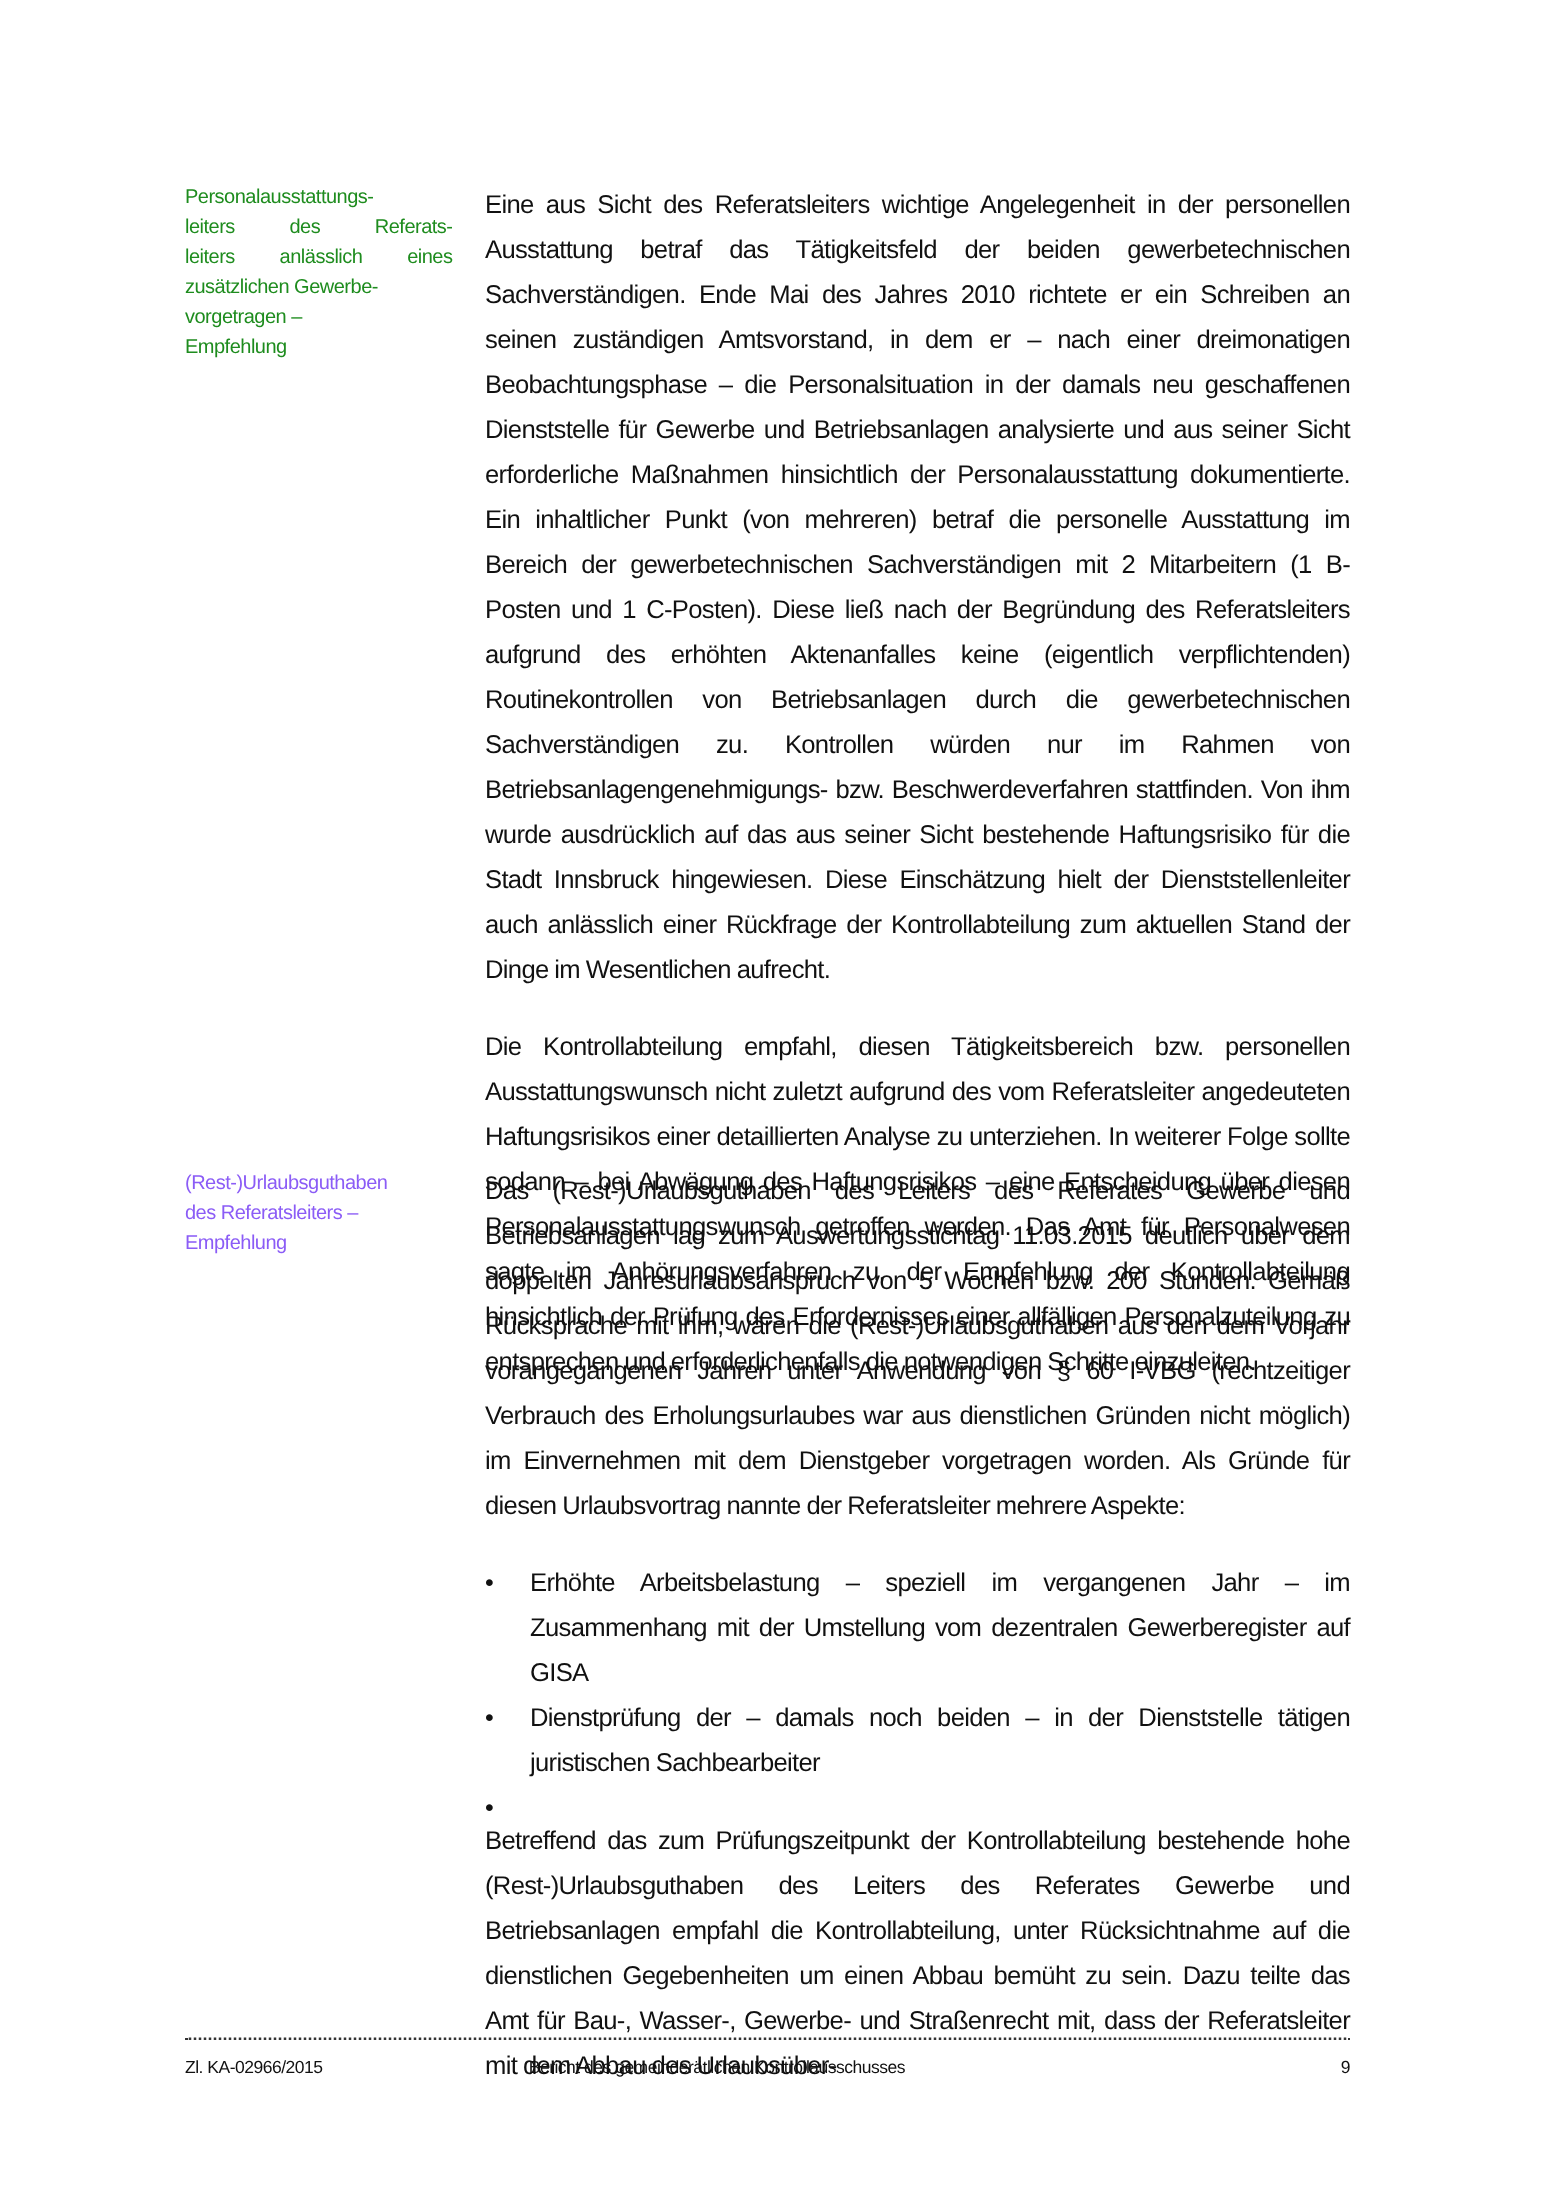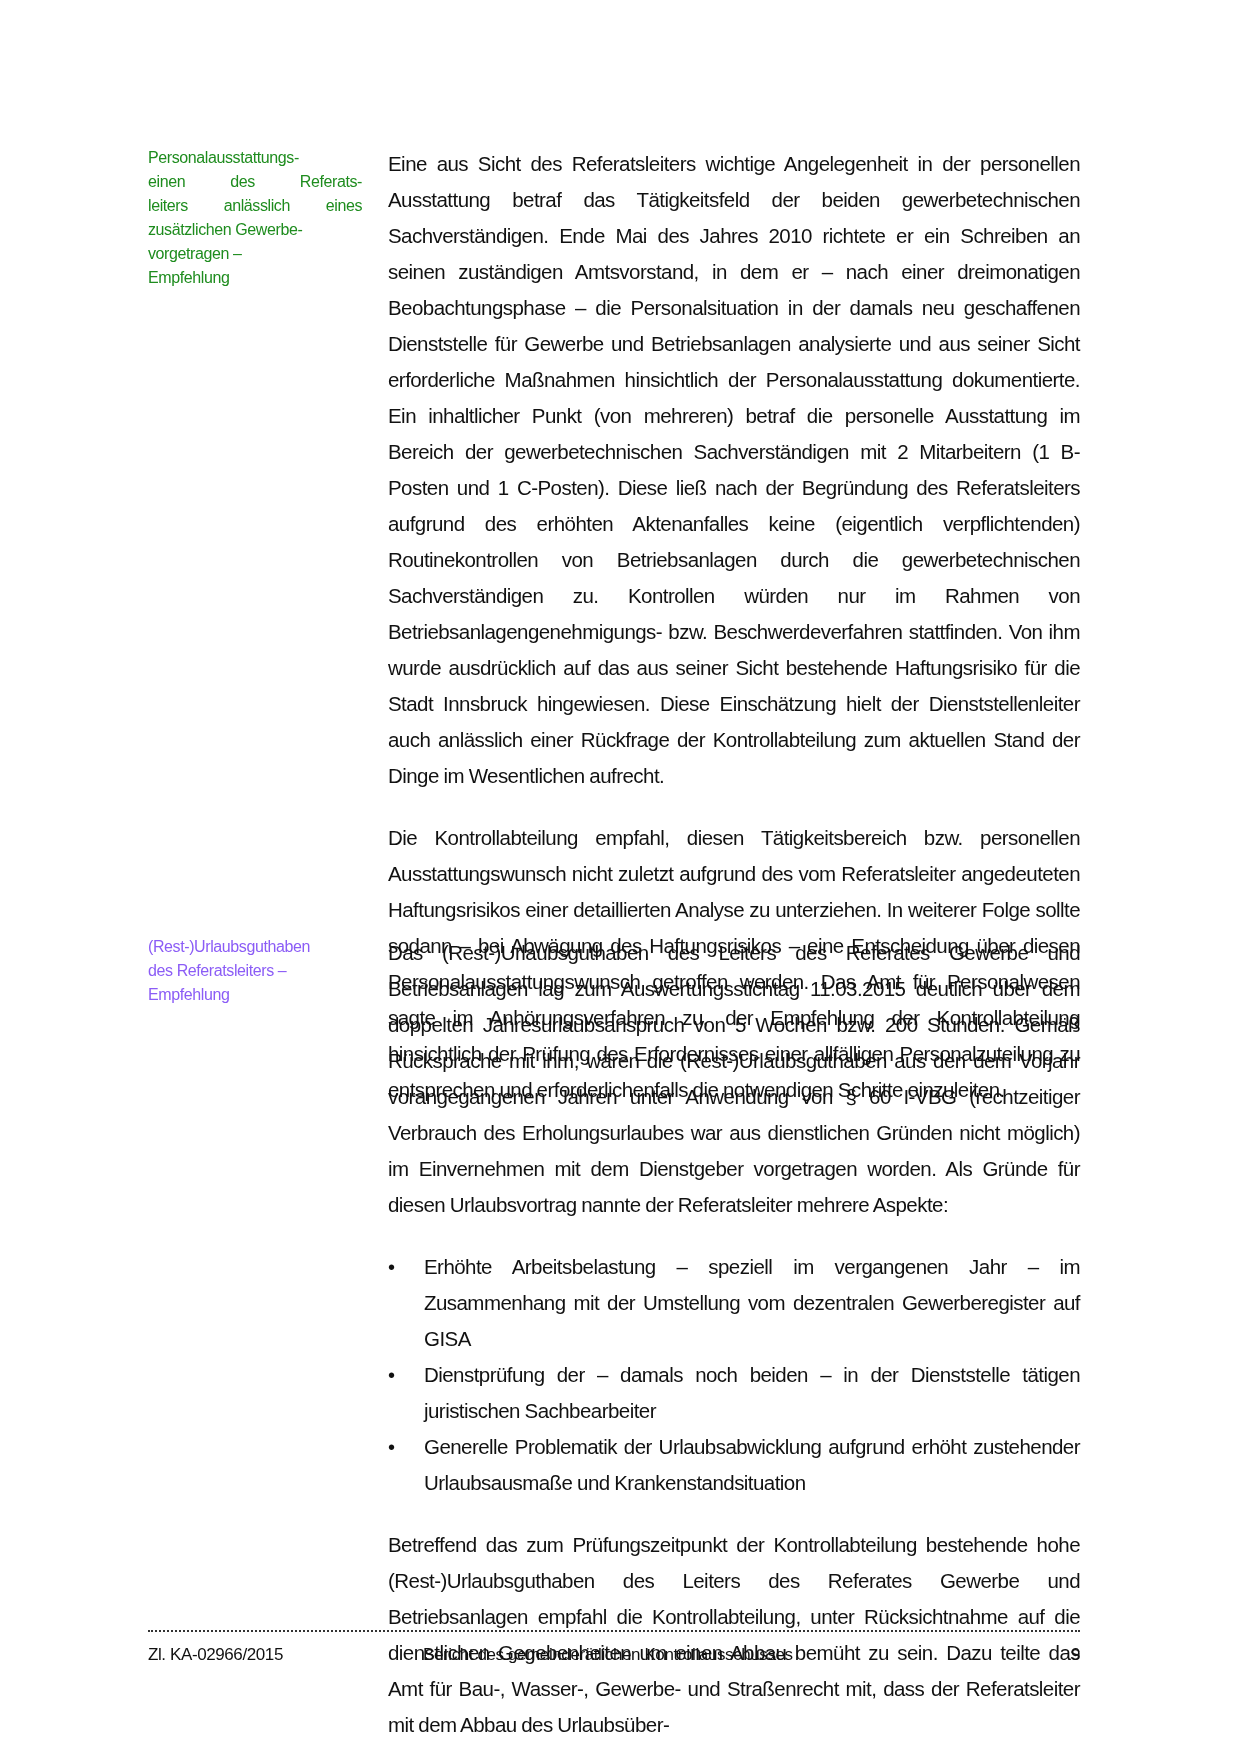--- a/index.html
+++ b/index.html
@@ -13,34 +13,34 @@
   .body-col { position: absolute; left: 240px; top: 0; width: 692px; }
   .para { font-size: 20.5px; line-height: 36px; text-align: justify;
           margin: 0; letter-spacing: -0.55px; word-spacing: -0.5px; hyphens: manual; }
   .gap { height: 26px; }
   ul.bullets { list-style: none; margin: 0; padding: 0; }
   ul.bullets li { position: relative; padding-left: 36px; }
   ul.bullets li .bullet { position: absolute; left: 0; top: 0; font-size: 20px; }
   .footer-rule { position: absolute; left: 148px; top: 1630px; width: 932px; height: 0;
                  border-top: 2px dotted #333; }
   .footer { position: absolute; left: 148px; top: 1645px; width: 932px; height: 24px;
-            font-size: 17px; letter-spacing: -0.4px; color: #111; }
+            font-size: 14px; letter-spacing: -0.4px; color: #111; }
   .footer .ref { position: absolute; left: 0; top: 0; }
   .footer .title { position: absolute; left: 275px; top: 0; }
   .footer .pageno { position: absolute; right: 0; top: 0; }
 </style>
 </head>
 <body>
 
 <div class="page">
 
   <div class="section" style="top:146px;">
     <div class="margin-label" style="color: rgb(30, 140, 30);">
       <div style="text-align-last:justify;">Personalausstattungs-</div>
-      <div style="text-align-last:justify;">einen des Referats-</div>
+      <div style="text-align-last:justify;">leiters des Referats-</div>
       <div style="text-align-last:justify;">leiters anlässlich eines</div>
       <div>zusätzlichen Gewerbe-</div>
       <div>vorgetragen –</div>
       <div>Empfehlung</div>
     </div>
     <div class="body-col">
       <p class="para">Eine aus Sicht des Referatsleiters wichtige Angelegenheit in der personellen Ausstattung betraf das Tätigkeitsfeld der beiden gewerbetechnischen Sachverständigen. Ende Mai des Jahres 2010 richtete er ein Schreiben an seinen zuständigen Amtsvorstand, in dem er – nach einer dreimonatigen Beobachtungsphase – die Personalsituation in der damals neu geschaffenen Dienststelle für Gewerbe und Betriebsanlagen analysierte und aus seiner Sicht erforderliche Maßnahmen hinsichtlich der Personalausstattung dokumentierte. Ein inhaltlicher Punkt (von mehreren) betraf die personelle Ausstattung im Bereich der gewerbetechnischen Sachverständigen mit 2 Mitarbeitern (1 B-Posten und 1 C-Posten). Diese ließ nach der Begründung des Referatsleiters aufgrund des erhöhten Aktenanfalles keine (eigentlich verpflichtenden) Routinekontrollen von Betriebsanlagen durch die gewerbetechnischen Sachverständigen zu. Kontrollen würden nur im Rahmen von Betriebsanlagengenehmigungs- bzw. Beschwerdeverfahren stattfinden. Von ihm wurde ausdrücklich auf das aus seiner Sicht bestehende Haftungsrisiko für die Stadt Innsbruck hingewiesen. Diese Einschätzung hielt der Dienststellenleiter auch anlässlich einer Rückfrage der Kontrollabteilung zum aktuellen Stand der Dinge im Wesentlichen aufrecht.</p>
       <div class="gap"></div>
       <p class="para">Die Kontrollabteilung empfahl, diesen Tätigkeitsbereich bzw. personellen Ausstattungswunsch nicht zuletzt aufgrund des vom Referatsleiter angedeuteten Haftungsrisikos einer detaillierten Analyse zu unterziehen. In weiterer Folge sollte sodann – bei Abwägung des Haftungsrisikos – eine Entscheidung über diesen Personalausstattungswunsch getroffen werden. Das Amt für Personalwesen sagte im Anhörungsverfahren zu, der Empfehlung der Kontrollabteilung hinsichtlich der Prüfung des Erfordernisses einer allfälligen Personalzuteilung zu entsprechen und erforderlichenfalls die notwendigen Schritte einzuleiten.</p>
     </div>
@@ -59,21 +59,20 @@
         <li>
           <span class="bullet">•</span>
           <span>Erhöhte Arbeitsbelastung – speziell im vergangenen Jahr – im Zusammenhang mit der Umstellung vom dezentralen Gewerberegister auf GISA</span>
         </li>
         <li>
           <span class="bullet">•</span>
           <span>Dienstprüfung der – damals noch beiden – in der Dienststelle tätigen juristischen Sachbearbeiter</span>
         </li>
         <li>
           <span class="bullet">•</span>
-          <span>Generelle Problematik der Urlaubsabwicklung aufgrund erhöht zustehender Urlaubsausmaße und Krankenstandsituation</span>
         </li>
       </ul>
       <div class="gap"></div>
       <p class="para">Betreffend das zum Prüfungszeitpunkt der Kontrollabteilung bestehende hohe (Rest-)Urlaubsguthaben des Leiters des Referates Gewerbe und Betriebsanlagen empfahl die Kontrollabteilung, unter Rücksichtnahme auf die dienstlichen Gegebenheiten um einen Abbau bemüht zu sein. Dazu teilte das Amt für Bau-, Wasser-, Gewerbe- und Straßenrecht mit, dass der Referatsleiter mit dem Abbau des Urlaubsüber-</p>
     </div>
   </div>
 
   <div class="footer-rule"></div>
   <div class="footer">
     <span class="ref">Zl. KA-02966/2015</span>

